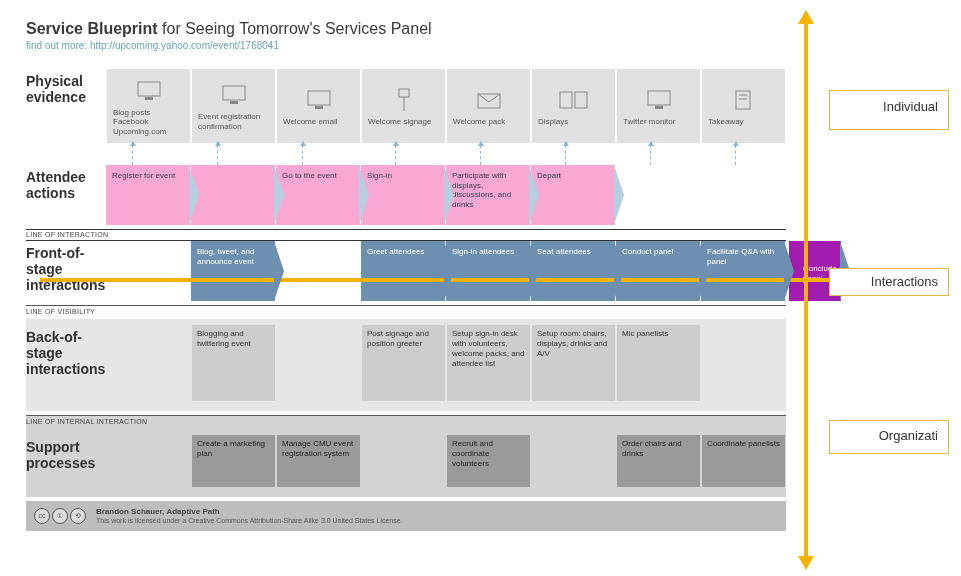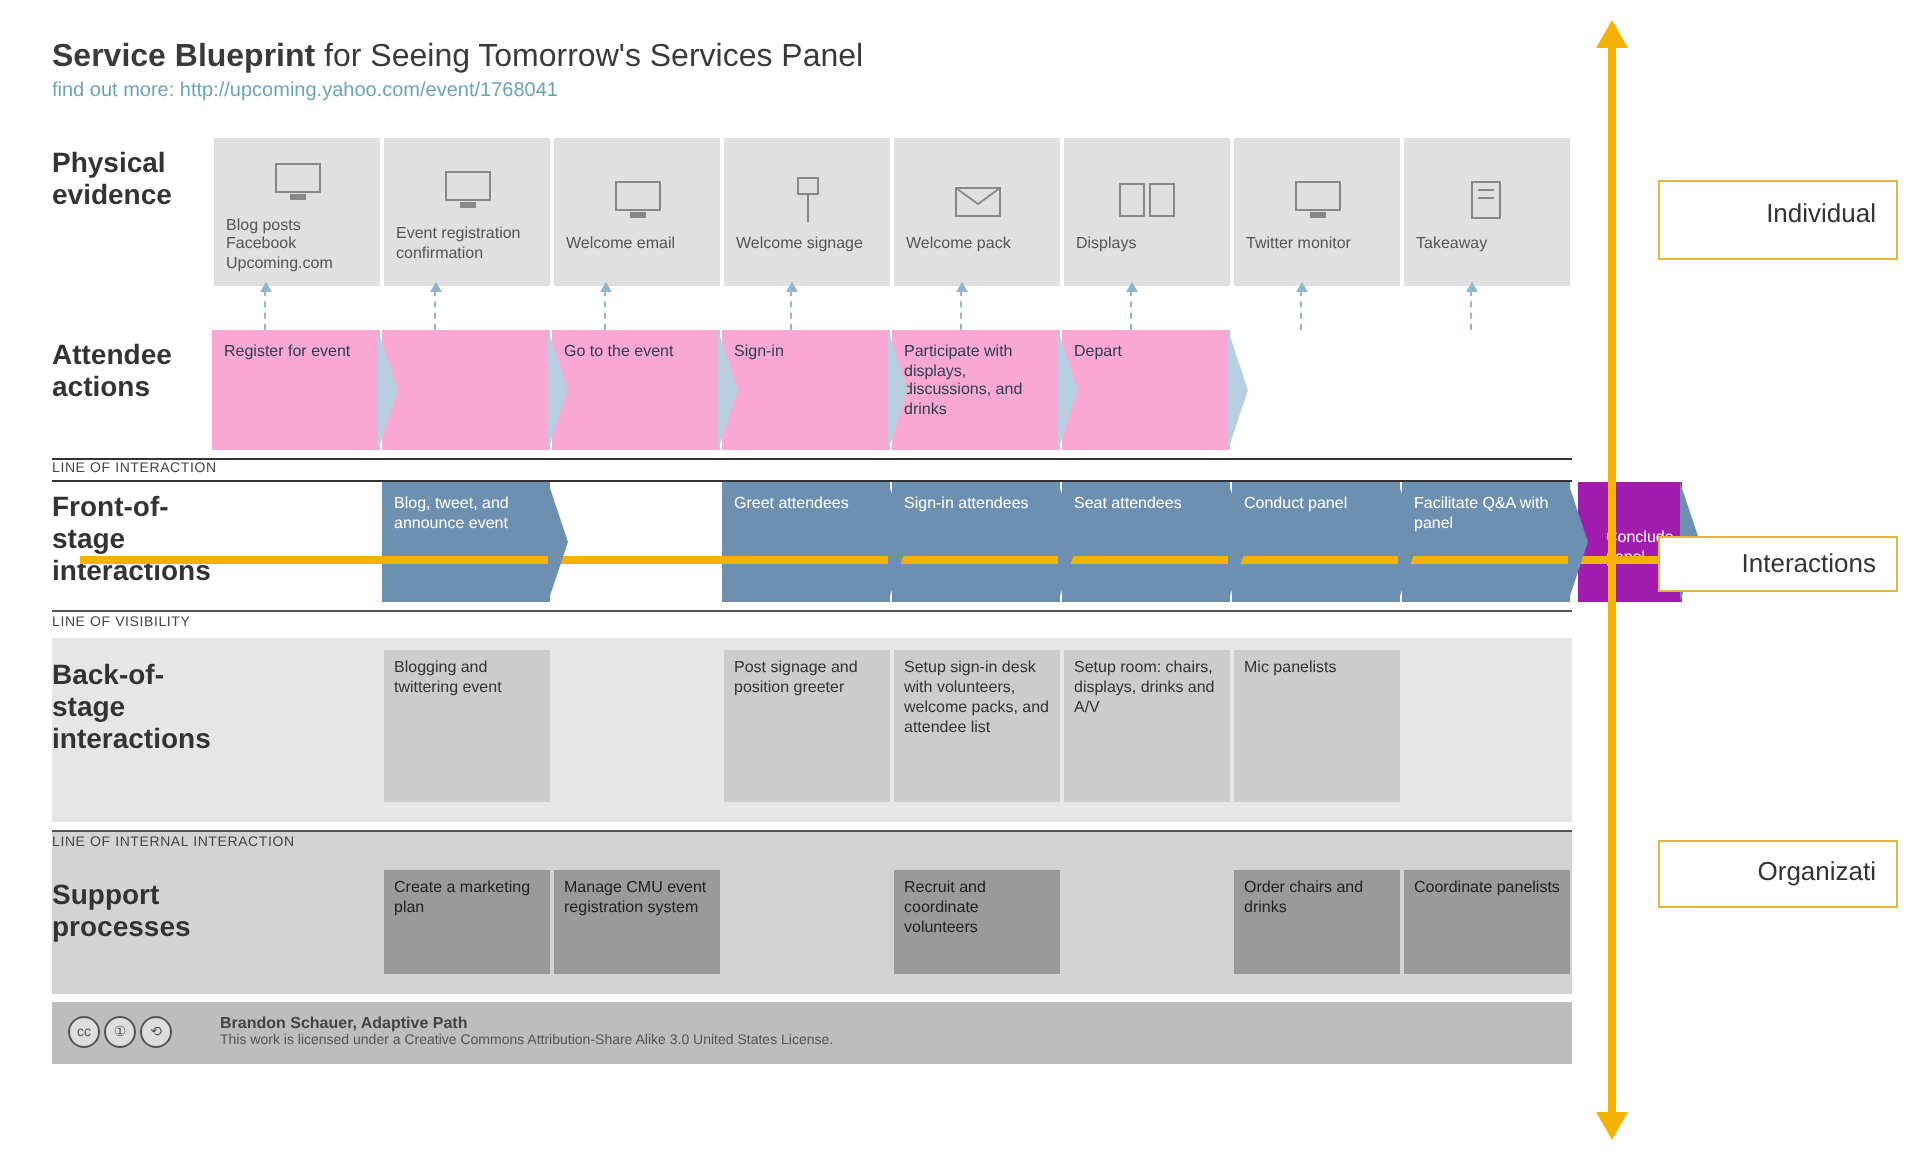--- a/index.html
+++ b/index.html
@@ -30,21 +30,21 @@
   .chev-dark .txt { color:#fff; }
   .chev-empty { background:transparent; }
   .chev-empty::after { display:none; }
   .line-label { grid-column: 1 / span 9; font-size: 7px; color:#444; border-top:1px solid #333; padding: 2px 0 2px 0; margin-top:4px; height:14px; letter-spacing:0.3px;}
   .line-label.double { border-top:1px solid #333; border-bottom:1px solid #333; height:12px; padding:1px 0;}
   .vis-bg { background:#e6e6e6; }
   .int-bg { background:#d3d3d3; }
   .band { grid-column: 1 / span 9; display:grid; grid-template-columns: 80px repeat(8,1fr); padding:6px 0 10px 0;}
   .box { background:#cccccc; margin:0 1px; padding:4px 5px; font-size:8px; color:#333; line-height:1.25; min-height:52px; }
   .box-dark { background:#9a9a9a; color:#222; }
-  .footer { grid-column: 1 / span 9; background:#bdbdbd; padding:6px 8px; display:flex; align-items:center; gap:24px; margin-top:4px;}
+  .footer { grid-column: 1 / span 9; background:#bdbdbd; padding:6px 8px; display:flex; align-items:center; gap:10px; margin-top:4px;}
   .cc { display:flex; gap:2px;}
   .cc span { width:16px;height:16px;border:1px solid #555;border-radius:50%;display:flex;align-items:center;justify-content:center;font-size:7px;color:#555;background:#ddd;}
   .credit { font-size:7px; color:#555; line-height:1.2;}
   .credit b { color:#444; font-size:8px;}
   
   .arrow-vert { position:absolute; right:148px; top:10px; width:14px; height:560px; }
   .arrow-vert .shaft { position:absolute; left:5px; top:10px; width:4px; height:540px; background:#f5b200; }
   .arrow-vert .head-up { position:absolute; left:-1px; top:0; width:0;height:0;border-left:8px solid transparent;border-right:8px solid transparent;border-bottom:14px solid #f5b200;}
   .arrow-vert .head-down { position:absolute; left:-1px; bottom:0; width:0;height:0;border-left:8px solid transparent;border-right:8px solid transparent;border-top:14px solid #f5b200;}
   .orange-line { position:absolute; left:40px; top:278px; width:800px; height:4px; background:#f5b200;}

